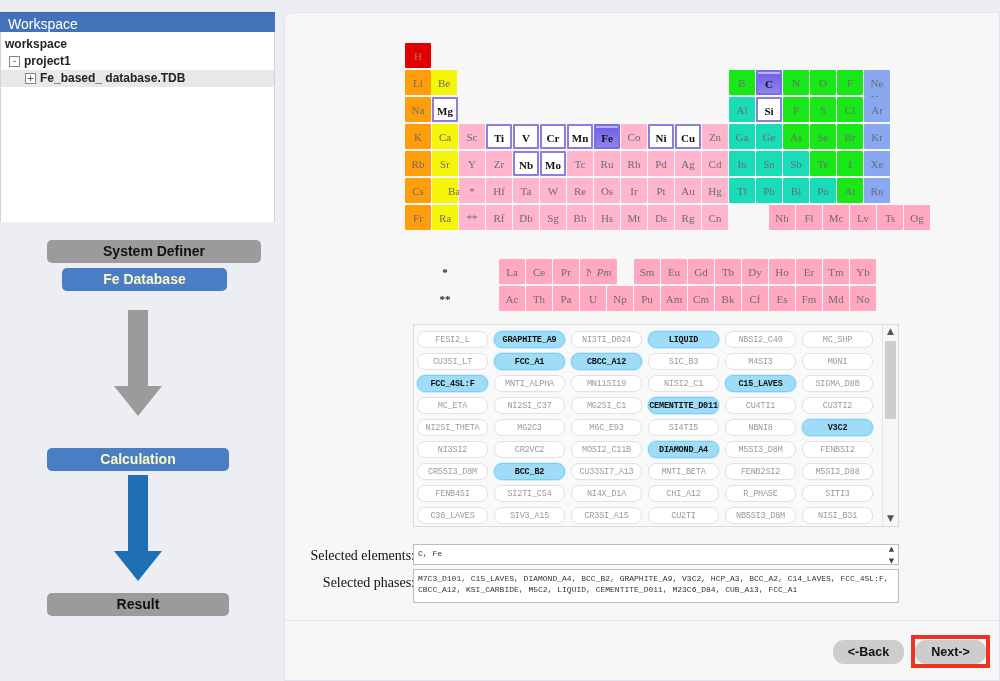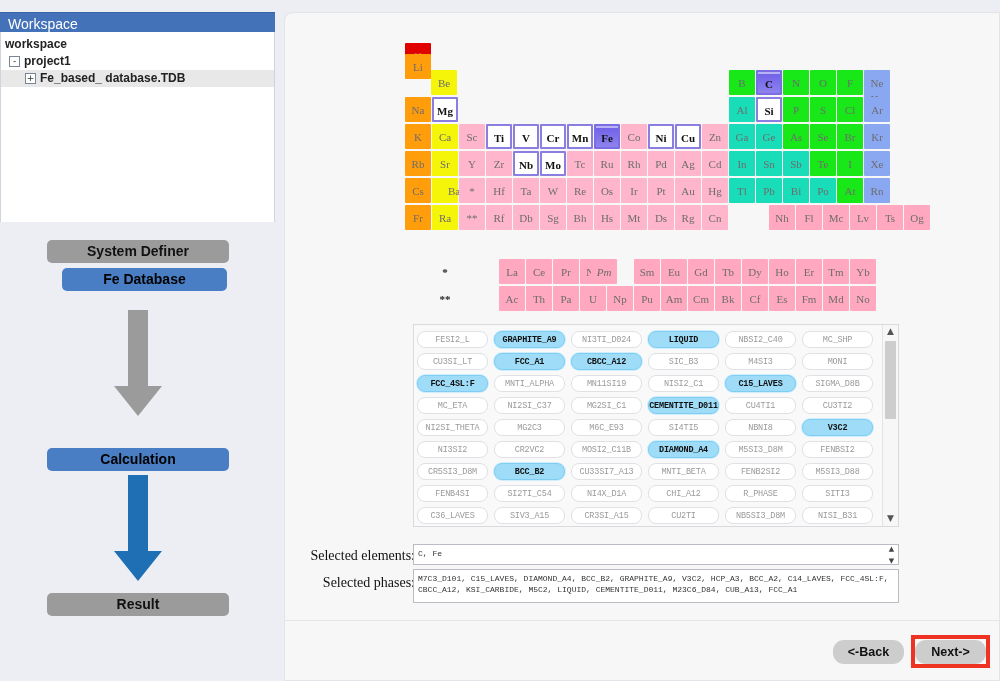--- a/index.html
+++ b/index.html
@@ -46,21 +46,21 @@
   #process-body{
     position:relative;height:447px;width:275px;
     background:#eceef4;
   }
   .pbtn{
     position:absolute;border-radius:5px;text-align:center;
     font-size:14px;font-weight:bold;box-sizing:border-box;
     line-height:23px;height:23px;
   }
   .pbtn.grey{background:#9b9b9b;color:#111;}
-  .pbtn.blue{background:#4a7ec4;color:#000000;}
+  .pbtn.blue{background:#4a7ec4;color:#fef9c3;}
   .arrow-grey{position:absolute;}
   
   #right-panel{
     position:absolute;left:284px;top:12px;width:716px;height:669px;
     background:#f7f7f8;border:1px solid #e2e4ea;
     border-top-left-radius:9px;border-bottom-left-radius:0;
     box-sizing:border-box;
   }
   #ptable{position:absolute;left:120px;top:30px;}
   .el{
@@ -177,34 +177,34 @@
     <div id="process-body">
 
       <svg id="arrow-top" class="arrow-grey" style="left:108px;top:88px;" width="60" height="110" viewBox="0 0 60 110">
         <polygon points="20,0 40,0 40,76 54,76 30,106 6,76 20,76" fill="#9b9b9b"></polygon>
       </svg>
 
       <svg id="arrow-bottom" class="arrow-grey" style="left:108px;top:253px;" width="60" height="110" viewBox="0 0 60 110">
         <polygon points="20,0 40,0 40,76 54,76 30,106 6,76 20,76" fill="#1f6fb5"></polygon>
       </svg>
 
-      <div class="pbtn grey" id="step-0" style="left:47px;top:18px;width:182px;">System Definer</div>
+      <div class="pbtn grey" id="step-0" style="left:47px;top:18px;width:214px;">System Definer</div>
       <div class="pbtn blue" id="step-1" style="left:62px;top:46px;width:165px;">Fe Database</div>
       <div class="pbtn blue" id="step-3" style="left:47px;top:226px;width:182px;">Calculation</div>
       <div class="pbtn grey" id="step-4" style="left:47px;top:371px;width:182px;">Result</div>
     </div>
   </div>
 </div>
 
 <div id="right-panel">
 
   <div id="ptable">
       <div class="el c-h" style="left: 0px; top: 0px;">H</div>
       <div class="el c-noble" style="left: 459px; top: 0px; margin-top: 43px;">He</div>
-      <div class="el c-alk" style="left: 0px; top: 11px;">Li</div>
+      <div class="el c-alk" style="left: 0px; top: 27px;">Li</div>
       <div class="el c-alke" style="left: 26px; top: 27px;">Be</div>
       <div class="el c-nonm" style="left: 324px; top: 27px;">B</div>
       <div class="el c-nonm active" style="left: 351px; top: 27px;">C</div>
       <div class="el c-nonm" style="left: 378px; top: 27px;">N</div>
       <div class="el c-nonm" style="left: 405px; top: 27px;">O</div>
       <div class="el c-nonm" style="left: 432px; top: 27px;">F</div>
       <div class="el c-noble" style="left: 459px; top: 27px;">Ne</div>
       <div class="el c-alk" style="left: 0px; top: 54px;">Na</div>
       <div class="el c-alke sel-border" style="left: 27px; top: 54px;">Mg</div>
       <div class="el c-post" style="left: 324px; top: 54px;">Al</div>

